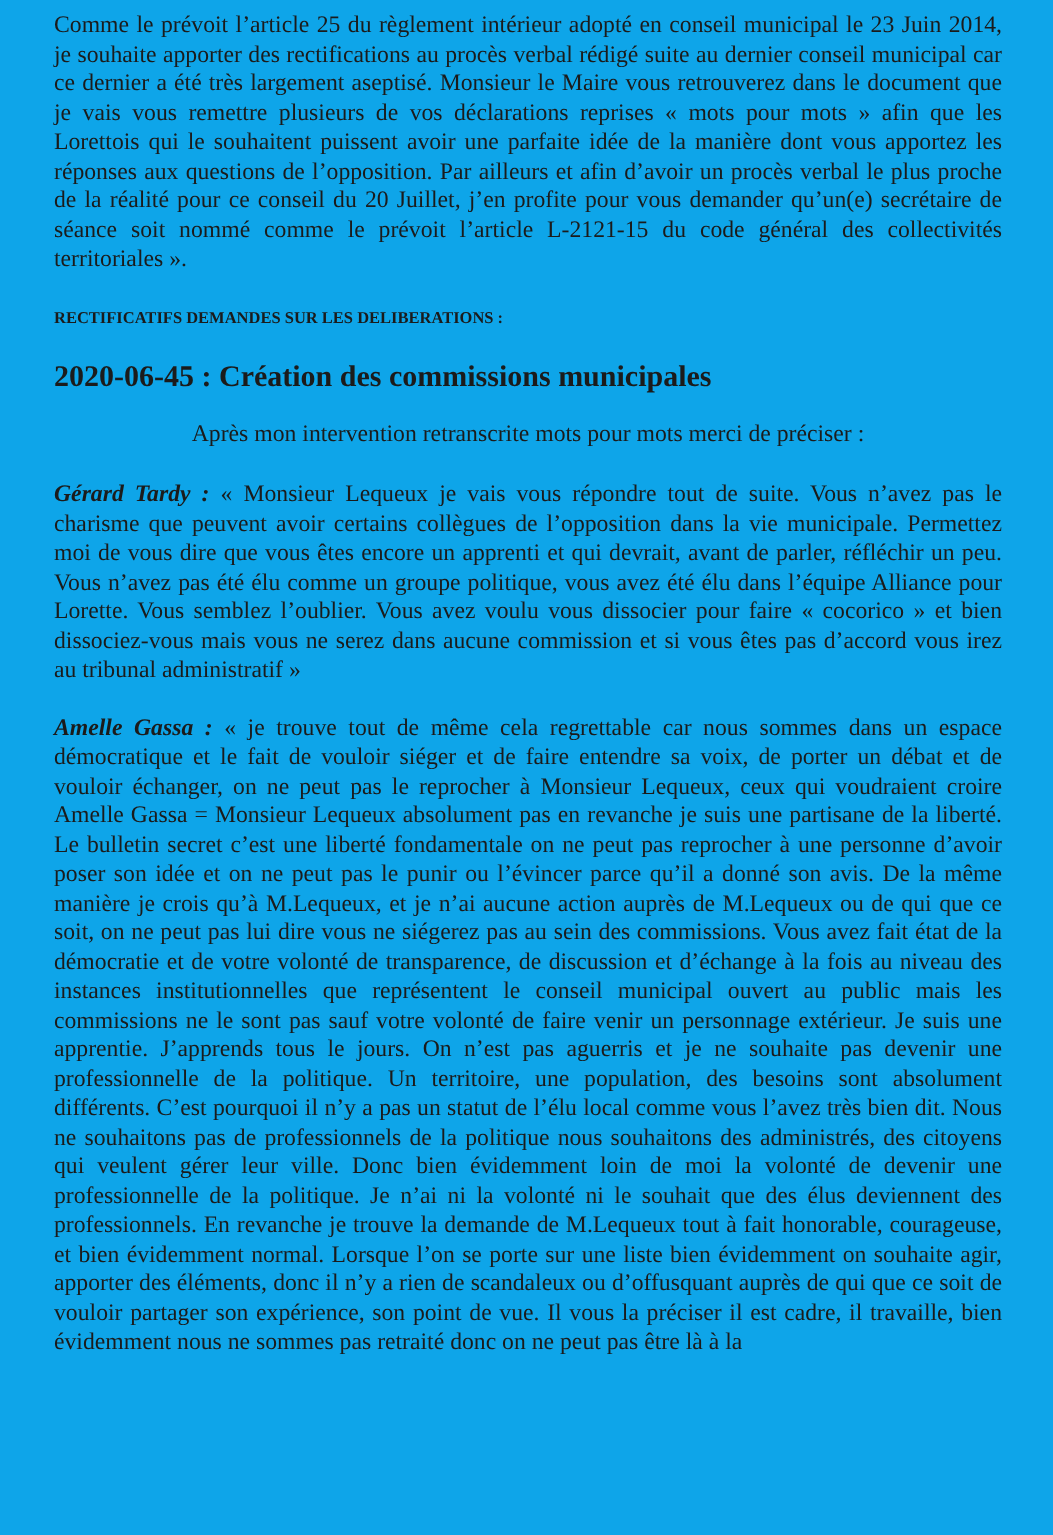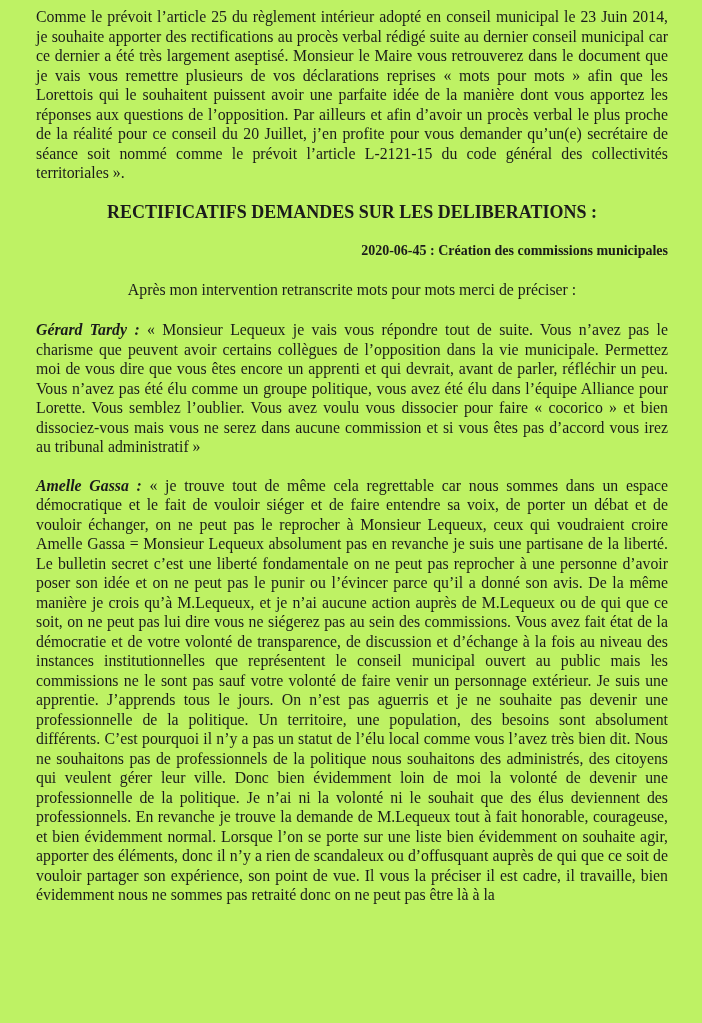--- a/index.html
+++ b/index.html
@@ -8,44 +8,44 @@
     padding: 0;
     background: #ffffff;
   }
   .page {
     position: relative;
     width: 702px;
     height: 1023px;
     box-sizing: border-box;
     margin: 0 auto;
     padding: 7px 34px 0 36px;
-    background: #bef264;
+    background: #0ea5e9;
     color: #1b1b1b;
     font-family: "Liberation Serif", "DejaVu Serif", serif;
     font-size: 15.8px;
     line-height: 19.5px;
     text-align: justify;
     overflow: hidden;
     -webkit-font-smoothing: antialiased;
   }
   .para {
     margin: 0 0 19px 0;
     text-align: justify;
   }
   .section-heading {
-    font-size: 18px;
+    font-size: 11px;
     font-weight: bold;
-    text-align: center;
+    text-align: left;
     margin: 3px 0 19px 0;
     line-height: 20px;
   }
   .deliberation-title {
-    font-size: 14px;
+    font-size: 20px;
     font-weight: bold;
-    text-align: right;
+    text-align: left;
     margin: 0 0 19px 0;
     line-height: 20px;
   }
   .instruction-line {
     text-align: center;
     margin: 0 0 21px 0;
   }
   .speaker {
     font-weight: bold;
     font-style: italic;

